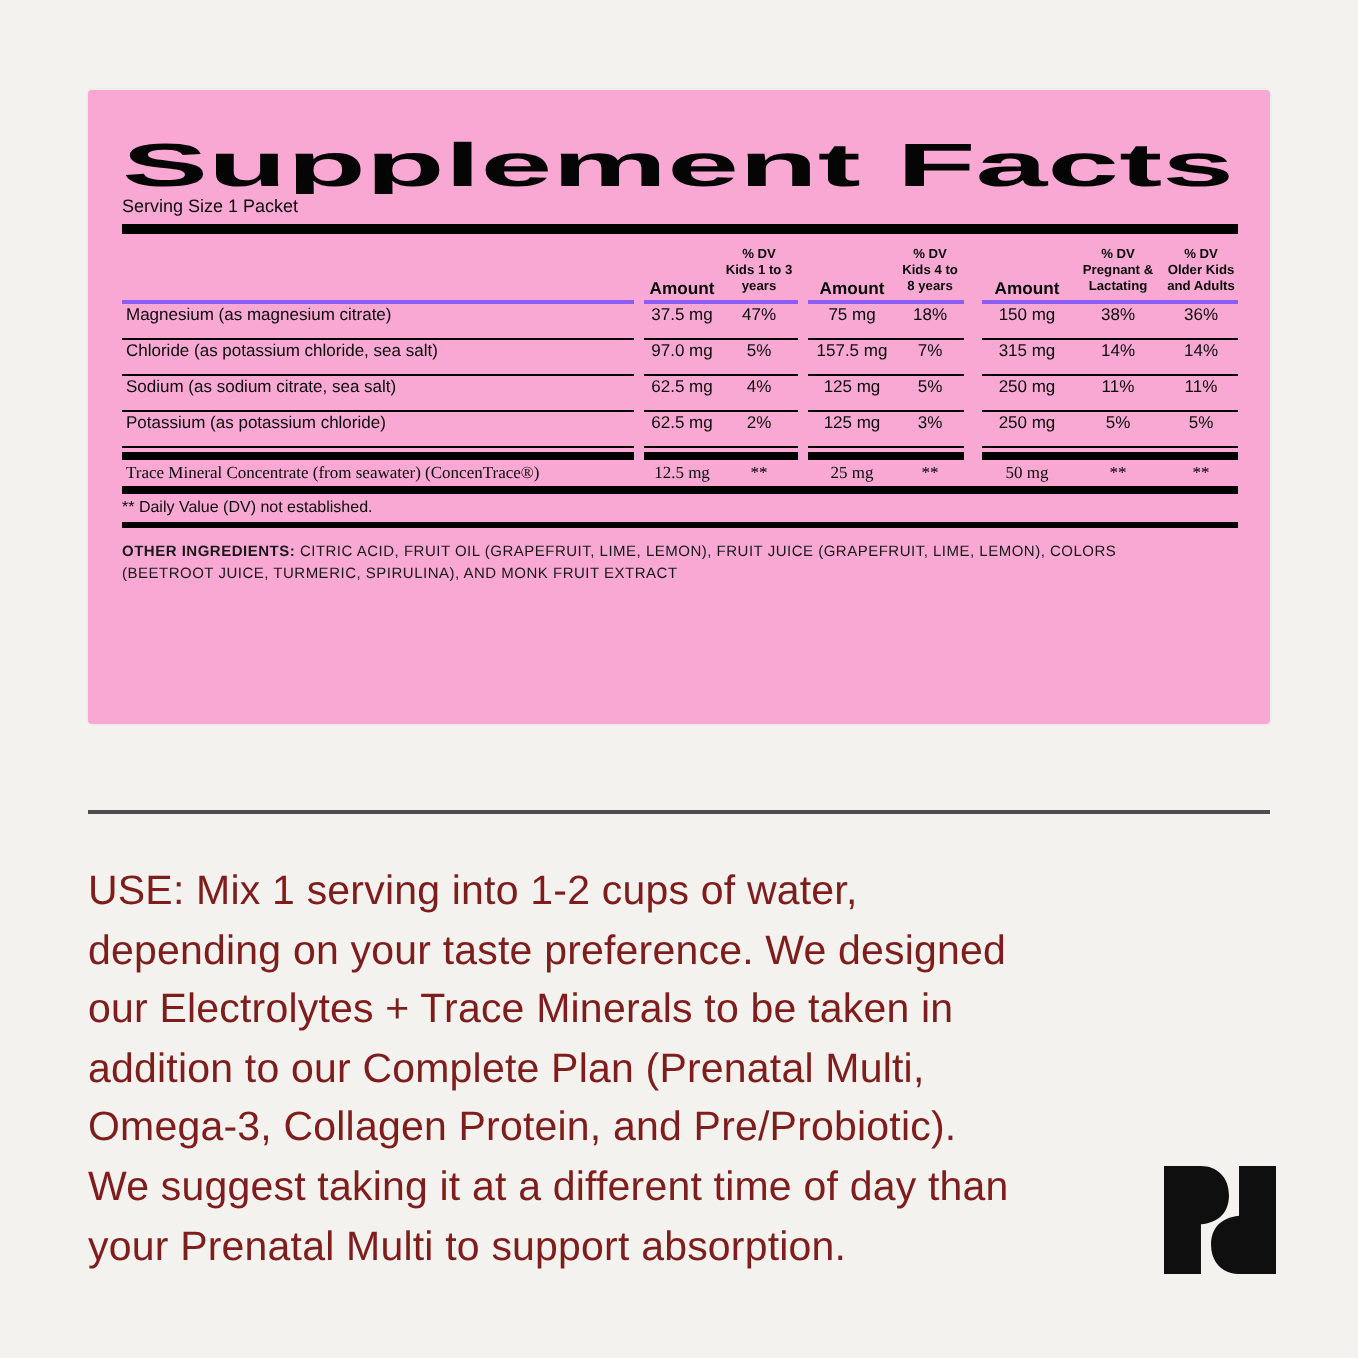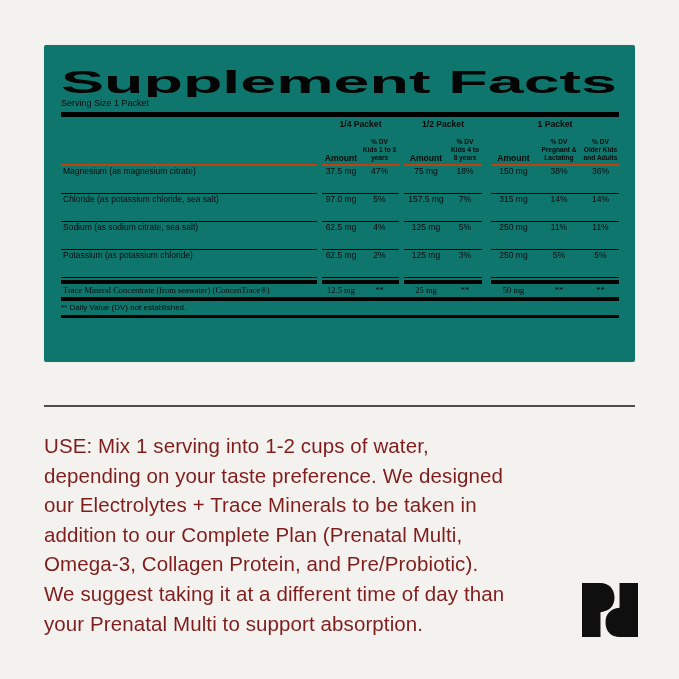--- a/index.html
+++ b/index.html
@@ -5,40 +5,40 @@
   html,body{margin:0;padding:0;}
   body{
     width:679px;height:679px;position:relative;overflow:hidden;
     background:#f3f2ef;
     font-family:"Liberation Sans", sans-serif;
     -webkit-font-smoothing:antialiased;
   }
   
   .card{
     position:absolute;left:44px;top:45px;width:591px;height:317px;
-    background:#0f766e;border-radius:2px;
+    background:#f9a8d4;border-radius:2px;
     box-shadow:0 0 0 1px rgba(0,0,0,0.02);
     padding:22px 16px 0 17px;box-sizing:border-box;
     color:#0a0a0a;
   }
   .sf-title-svg{display:block;}
   .sf-title{font-family:"Liberation Sans",sans-serif;font-weight:bold;font-size:30.5px;fill:#050505;}
   .serving{font-size:9px;line-height:12px;color:#0a0a0a;}
   .bar-thick{height:5px;background:#000;margin-top:3px;}
   .cols{display:grid;grid-template-columns:256px 5px 38px 39px 5px 44px 34px 9px 45px 46px 37px;}
   .grp-row{height:13px;margin-top:1px;}
   .grp-row .grp{font-size:8.6px;font-weight:bold;text-align:center;line-height:13px;}
   .g1{grid-column:3/5;} .g2{grid-column:6/8;} .g3{grid-column:9/12;}
   .sub-row{height:35px;}
   .sub-row>div{box-sizing:border-box;}
-  .sub-row .hcell{border-bottom:2px solid #c2410c;display:flex;flex-direction:column;justify-content:flex-end;align-items:center;text-align:center;}
+  .sub-row .hcell{border-bottom:2px solid #8b5cf6;display:flex;flex-direction:column;justify-content:flex-end;align-items:center;text-align:center;}
   .sub-row .gap{border-bottom:none;}
   .amount-h{font-size:8.6px;font-weight:bold;padding-bottom:1px;}
   .dv-h{font-size:6.6px;line-height:7.9px;font-weight:bold;white-space:pre-line;padding-bottom:2px;}
-  .data-row{height:28px;}
+  .data-row{height:18px;}
   .data-row>div{box-sizing:border-box;border-bottom:1.4px solid #000;font-size:8.5px;line-height:10px;white-space:nowrap;}
   .data-row>.gap{border-bottom:none;}
   .cell-name{text-align:left;padding-left:2px;}
   .cell-val{text-align:center;}
   .trace-bars{margin-top:2px;height:4px;}
   .trace-bars>div{background:#000;}
   .trace-bars>.gap{background:transparent;}
   .trace-row{height:13px;}
   .trace-row>div{font-size:8.5px;line-height:12px;white-space:nowrap;font-family:Liberation Serif, serif;}
   .bar-full{height:4px;background:#000;}
@@ -62,25 +62,20 @@
 <div class="card">
 
   <svg class="sf-title-svg" width="558" height="30">
       <text class="sf-title" x="0" y="26" textLength="556" lengthAdjust="spacingAndGlyphs">Supplement Facts</text>
     </svg>
 
   <div class="serving">Serving Size 1 Packet</div>
 
   <div class="bar-thick"></div>
 
-  <div class="cols grp-row">
-    <div class="grp g1">1/4 Packet</div>
-    <div class="grp g2">1/2 Packet</div>
-    <div class="grp g3">1 Packet</div>
-  </div>
 
   <div class="cols sub-row">
     <div class="hcell"></div>
     <div class="gap"></div>
     <div class="hcell amount-h">Amount</div>
     <div class="hcell dv-h">% DV
 Kids 1 to 3
 years</div>
     <div class="gap"></div>
     <div class="hcell amount-h">Amount</div>
@@ -180,20 +175,22 @@
     <div class="cell-val">**</div>
     <div class="cell-val">**</div>
   </div>
 
   <div class="bar-full"></div>
 
   <div class="footnote">** Daily Value (DV) not established.</div>
 
   <div class="rule-bottom"></div>
 
+  <p class="other"><span class="lead">OTHER INGREDIENTS:</span> <span class="rest">CITRIC ACID, FRUIT OIL (GRAPEFRUIT, LIME, LEMON), FRUIT JUICE (GRAPEFRUIT, LIME, LEMON), COLORS
+(BEETROOT JUICE, TURMERIC, SPIRULINA), AND MONK FRUIT EXTRACT</span></p>
 
 </div>
 
 <div class="divider"></div>
 
 <div class="usage">USE: Mix 1 serving into 1-2 cups of water,
 depending on your taste preference. We designed
 our Electrolytes + Trace Minerals to be taken in
 addition to our Complete Plan (Prenatal Multi,
 Omega-3, Collagen Protein, and Pre/Probiotic).

